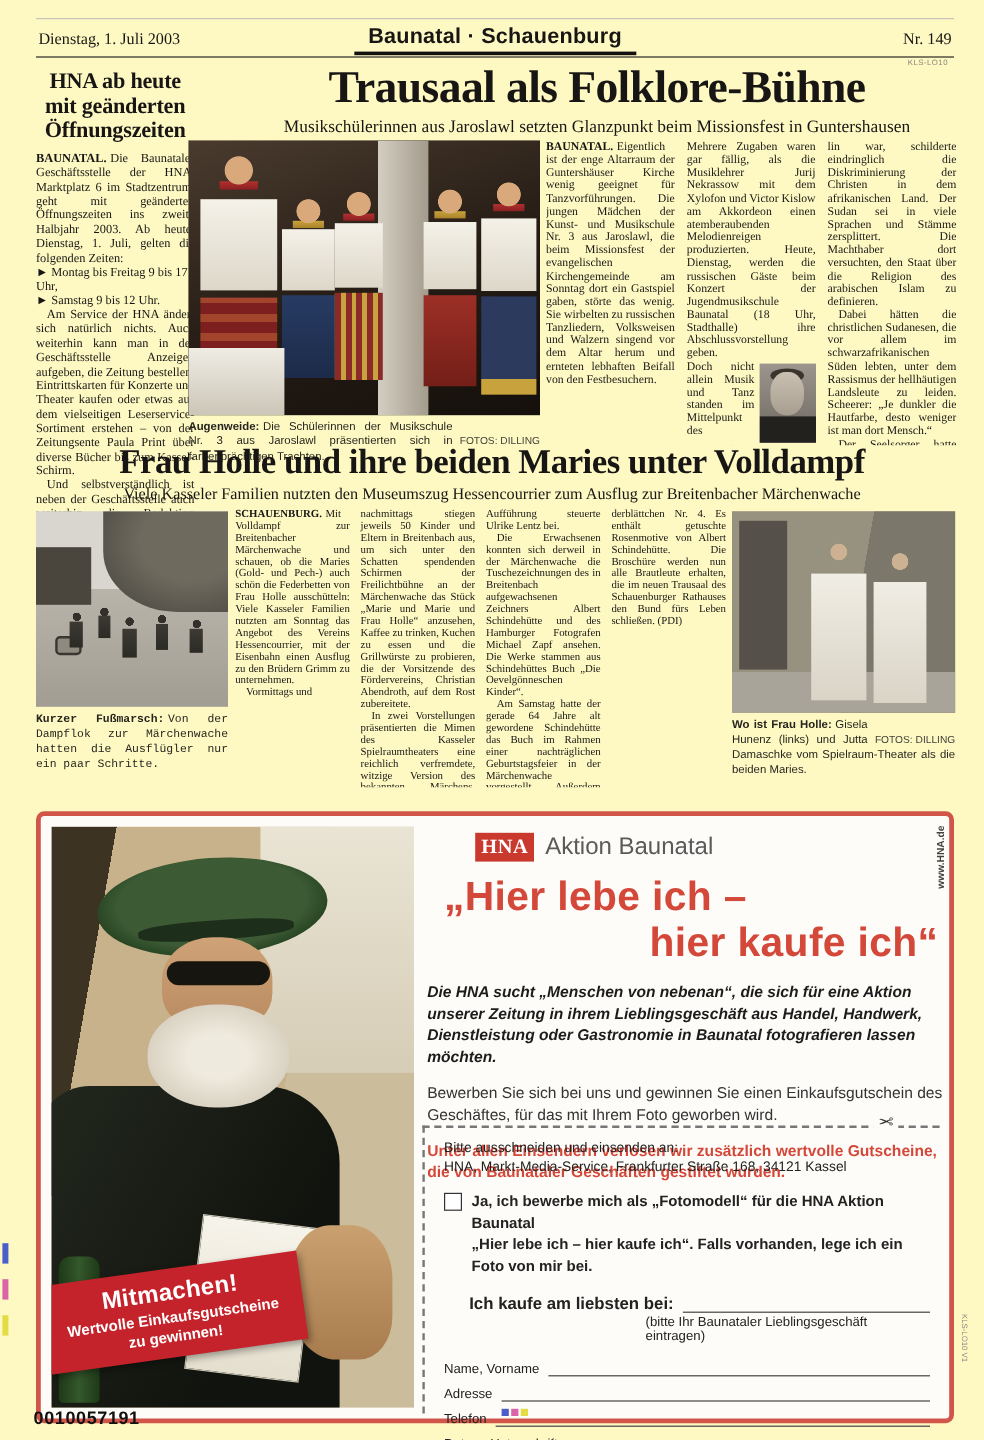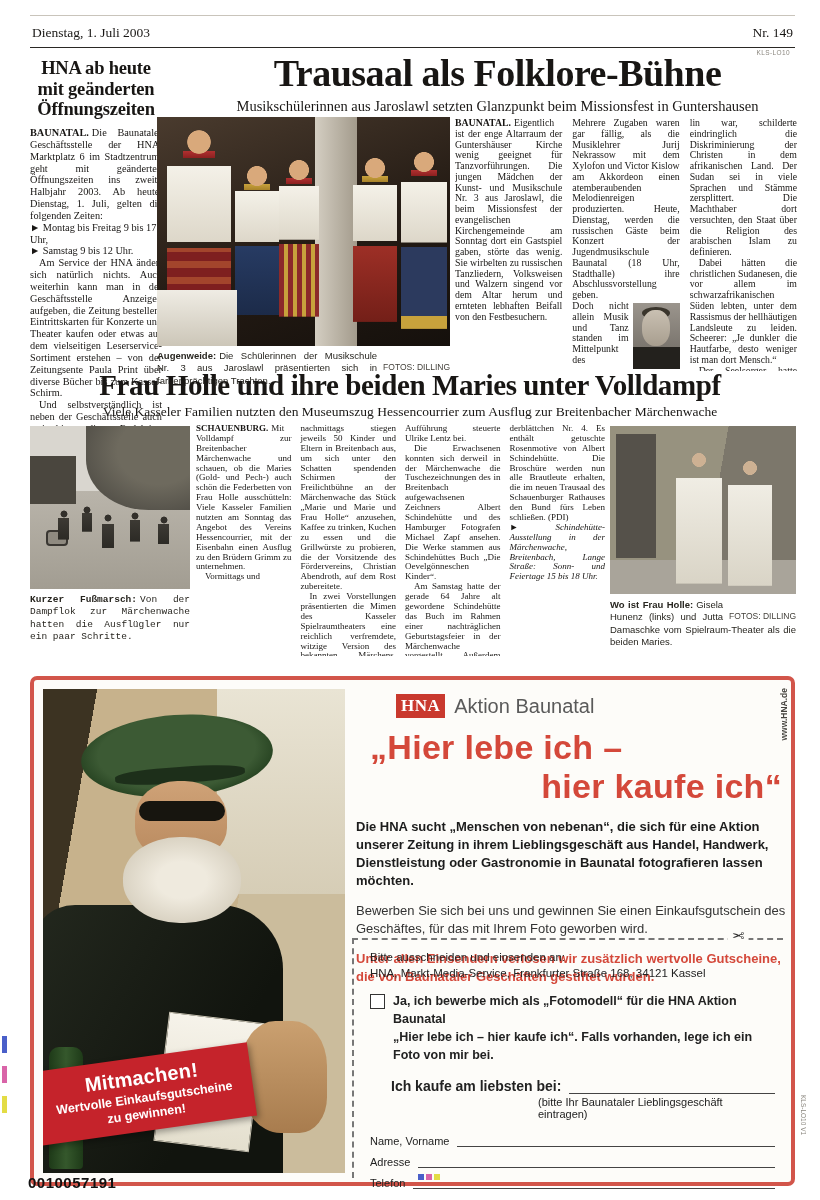--- a/index.html
+++ b/index.html
@@ -1,16 +1,16 @@
 <!DOCTYPE html>
 <html><head>
 <meta charset="utf-8">
 <style>
   html,body{margin:0;padding:0;background:#e9e7e2;}
-  .page{position:relative;width:820px;height:1200px;margin:0 auto;background:#ffffff;
+  .page{position:relative;width:820px;height:1200px;margin:0 auto;background:#fef9c3;
         font-family:"Liberation Serif",serif;color:#181614;overflow:hidden;}
 
   
   .hdr{position:absolute;left:30px;top:15px;width:765px;height:31px;
        border-top:1px solid #c9c4bb;border-bottom:1px solid #2a2824;}
   .hdr-date{position:absolute;left:2px;top:9px;font-size:13.5px;}
   .hdr-no{position:absolute;right:2px;top:9px;font-size:13.5px;}
   .hdr-title{position:absolute;left:50%;transform:translateX(-50%);top:4px;
        font-family:"Liberation Sans",sans-serif;font-weight:bold;font-size:18px;
        letter-spacing:.2px;border-bottom:3px solid #141210;padding:0 12px 2px;white-space:nowrap;}
@@ -171,21 +171,21 @@
   .adright{position:absolute;left:322px;top:14px;width:430px;
       font-family:"Liberation Sans",sans-serif;}
   .adkick{display:flex;align-items:center;gap:9px;padding-left:40px;}
   .adlogo{background:#c9392e;color:#fff;font-family:"Liberation Serif",serif;
       font-weight:bold;font-size:17px;line-height:1;padding:3px 5px 4px;letter-spacing:.5px;}
   .adkick-txt{font-size:20px;color:#5a5a5a;}
   .adh1{color:#d4483a;font-weight:bold;font-size:34px;line-height:1.15;margin-top:10px;letter-spacing:.3px;}
   .adh1 .l1{padding-left:14px;}
   .adh1 .l2{text-align:right;padding-right:4px;}
   .adp{font-size:13px;line-height:1.38;margin-top:12px;}
-  .adp.b{font-weight:bold;color:#1c1c1c;}
+  .adp.b{font-weight:bold;color:#1c1c1c;font-style:italic;}
   .adp.n{color:#333;font-weight:normal;}
   .adp.r{font-weight:bold;color:#d4483a;}
 
   .coupon{position:absolute;left:318px;top:258px;right:8px;bottom:4px;
       border-top:2px dashed #777;border-left:2px dashed #777;
       padding:10px 8px 0 16px;font-family:"Liberation Sans",sans-serif;color:#222;}
   .scis{position:absolute;top:-12px;right:34px;background:#fdfcf9;padding:0 4px;
       font-size:15px;color:#333;transform:scaleX(-1);display:inline-block;line-height:1;}
   .c-send1,.c-send2{font-size:11.5px;line-height:1.35;}
   .c-check{display:flex;gap:8px;margin-top:11px;}
@@ -215,20 +215,21 @@
   .reg-b2{left:426px;top:1174px;width:6px;height:6px;background:#d964a8;}
   .reg-b3{left:434px;top:1174px;width:6px;height:6px;background:#e3dc45;}
 </style>
 </head>
 <body>
 
 <div class="page">
 
   <div class="hdr">
     <span class="hdr-date">Dienstag, 1. Juli 2003</span>
+    <span class="hdr-title">Baunatal · Schauenburg</span>
     <span class="hdr-no">Nr. 149</span>
   </div>
   <span class="hdr-code">KLS-LO10</span>
 
   <div class="opening">
     <h2>HNA ab heute mit geänderten Öffnungszeiten</h2>
     <p><span class="lead">BAUNATAL.</span><span>Die Baunataler Geschäftsstelle der HNA, Marktplatz 6 im Stadtzentrum, geht mit geänderten Öffnungszeiten ins zweite Halbjahr 2003. Ab heute, Dienstag, 1. Juli, gelten die folgenden Zeiten:</span></p>
     <p class="blt">► Montag bis Freitag 9 bis 17 Uhr,</p>
     <p class="blt">► Samstag 9 bis 12 Uhr.</p>
     <p class="ind">Am Service der HNA ändert sich natürlich nichts. Auch weiterhin kann man in der Geschäftsstelle Anzeigen aufgeben, die Zeitung bestellen, Eintrittskarten für Konzerte und Theater kaufen oder etwas aus dem vielseitigen Leserservice-Sortiment erstehen – von der Zeitungsente Paula Print über diverse Bücher bis zum Kassel-Schirm.</p>
@@ -304,21 +305,20 @@
       <p>nachmittags stiegen jeweils 50 Kinder und Eltern in Breitenbach aus, um sich unter den Schatten spendenden Schirmen der Freilichtbühne an der Märchenwache das Stück „Marie und Marie und Frau Holle“ anzusehen, Kaffee zu trinken, Kuchen zu essen und die Grillwürste zu probieren, die der Vorsitzende des Fördervereins, Christian Abendroth, auf dem Rost zubereitete.</p>
       <p>In zwei Vorstellungen präsentierten die Mimen des Kasseler Spielraumtheaters eine reichlich verfremdete, witzige Version des bekannten Märchens, allerdings immer mit Anspielungen auf das berühmte Vorbild. Die Musik zur</p>
     </div>
     <div class="col">
       <p>Aufführung steuerte Ulrike Lentz bei.</p>
       <p>Die Erwachsenen konnten sich derweil in der Märchenwache die Tuschezeichnungen des in Breitenbach aufgewachsenen Zeichners Albert Schindehütte und des Hamburger Fotografen Michael Zapf ansehen. Die Werke stammen aus Schindehüttes Buch „Die Oevelgönneschen Kinder“.</p>
       <p>Am Samstag hatte der gerade 64 Jahre alt gewordene Schindehütte das Buch im Rahmen einer nachträglichen Geburtstagsfeier in der Märchenwache vorgestellt. Außerdem präsentierte der Förderverein das Breitenbacher Bil-</p>
     </div>
     <div class="col">
       <p>derblättchen Nr. 4. Es enthält getuschte Rosenmotive von Albert Schindehütte. Die Broschüre werden nun alle Brautleute erhalten, die im neuen Trausaal des Schauenburger Rathauses den Bund fürs Leben schließen. (PDI)</p>
-      <p class="notice">► Schindehütte-Ausstellung in der Märchenwache, Breitenbach, Lange Straße: Sonn- und Feiertage 15 bis 18 Uhr.</p>
     </div>
   </div>
 
   <div class="photoR">
     <div class="pr-door"></div>
     <div class="pr-ground"></div>
     <div class="prw prw1"></div>
     <div class="prw prw2"></div>
   </div>
   <div class="cap capR">

